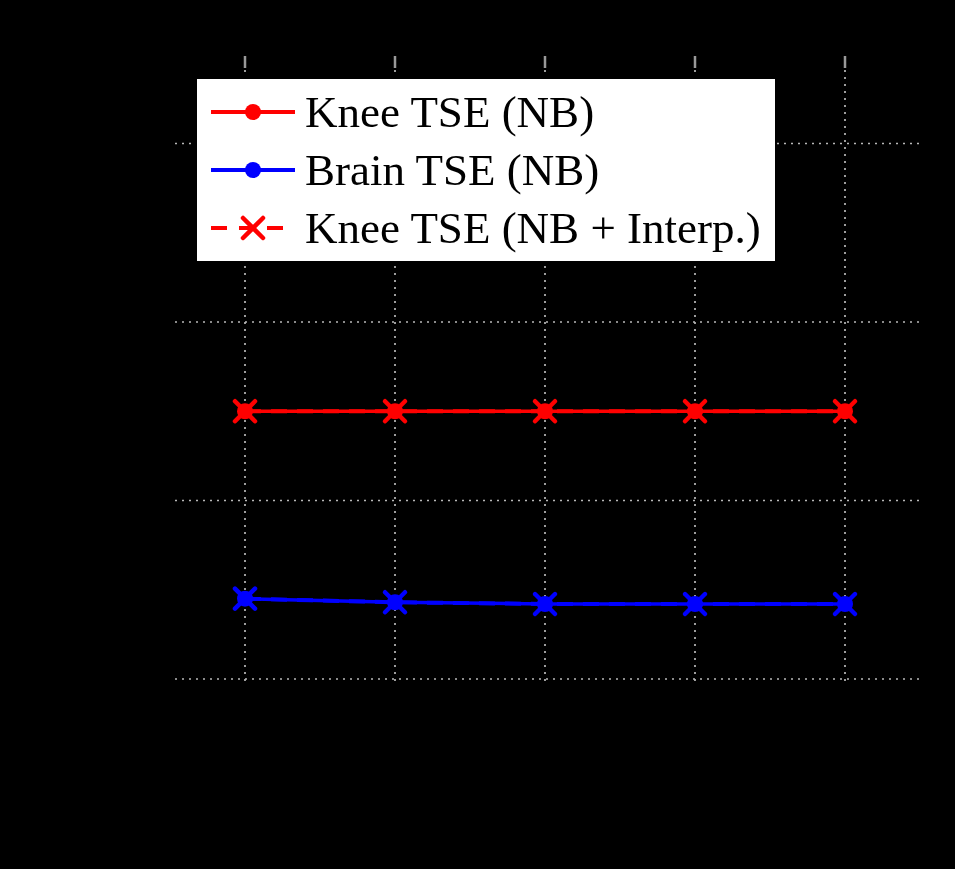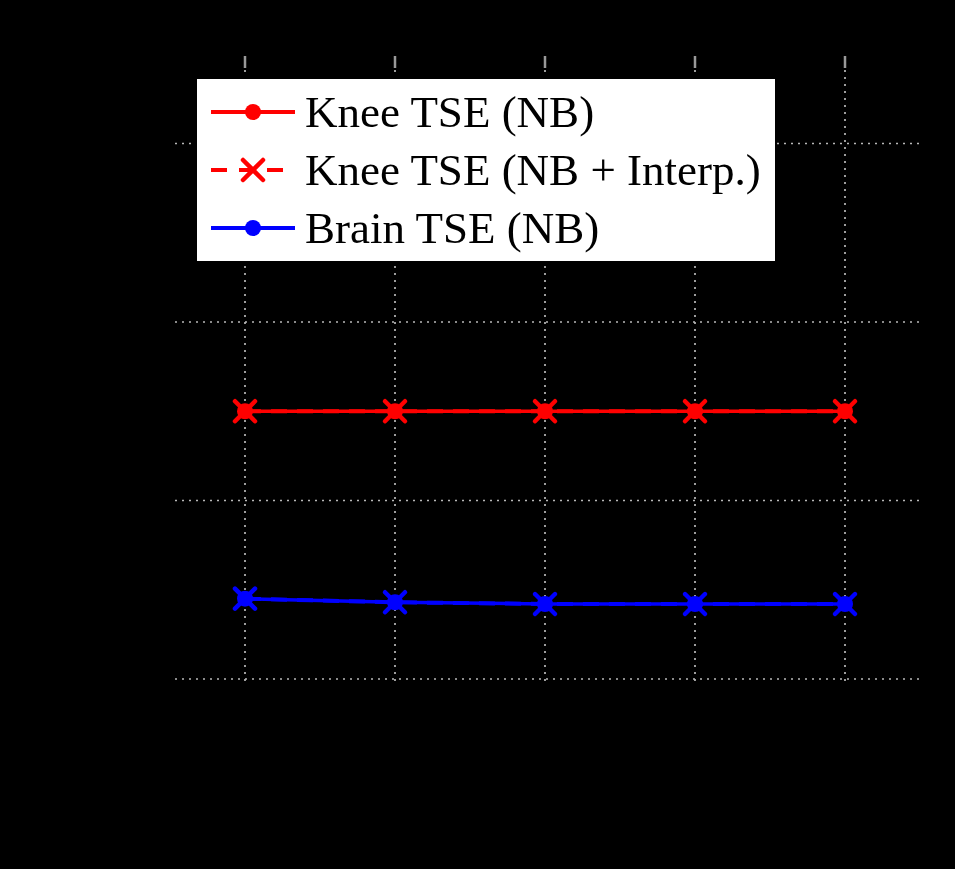--- a/index.html
+++ b/index.html
@@ -104,27 +104,27 @@
   <div class="legend" id="legend">
       <div class="legend-entry">
         <svg width="92" height="44" class="legend-sample">
           <line x1="4" y1="22" x2="88" y2="22" stroke="#ff0000" stroke-width="4"></line>
           <circle cx="46" cy="22" r="8" fill="#ff0000"></circle>
         </svg>
         <span class="legend-label">Knee TSE (NB)</span>
       </div>
       <div class="legend-entry">
         <svg width="92" height="44" class="legend-sample">
+          <line x1="4" y1="22" x2="88" y2="22" stroke="#0000ff" stroke-width="4"></line>
+          <circle cx="46" cy="22" r="8" fill="#0000ff"></circle>
+        </svg>
+        <span class="legend-label">Brain TSE (NB)</span>
+      </div>
+      <div class="legend-entry">
+        <svg width="92" height="44" class="legend-sample">
           <line x1="4" y1="22" x2="88" y2="22" stroke="#ff0000" stroke-width="4" stroke-dasharray="16 12"></line>
           <line x1="36" y1="12" x2="56" y2="32" stroke="#ff0000" stroke-width="4.5" stroke-linecap="round"></line>
           <line x1="36" y1="32" x2="56" y2="12" stroke="#ff0000" stroke-width="4.5" stroke-linecap="round"></line>
         </svg>
         <span class="legend-label">Knee TSE (NB + Interp.)</span>
       </div>
-      <div class="legend-entry">
-        <svg width="92" height="44" class="legend-sample">
-          <line x1="4" y1="22" x2="88" y2="22" stroke="#0000ff" stroke-width="4"></line>
-          <circle cx="46" cy="22" r="8" fill="#0000ff"></circle>
-        </svg>
-        <span class="legend-label">Brain TSE (NB)</span>
-      </div>
     </div>
 </div>
 
 </body></html>

